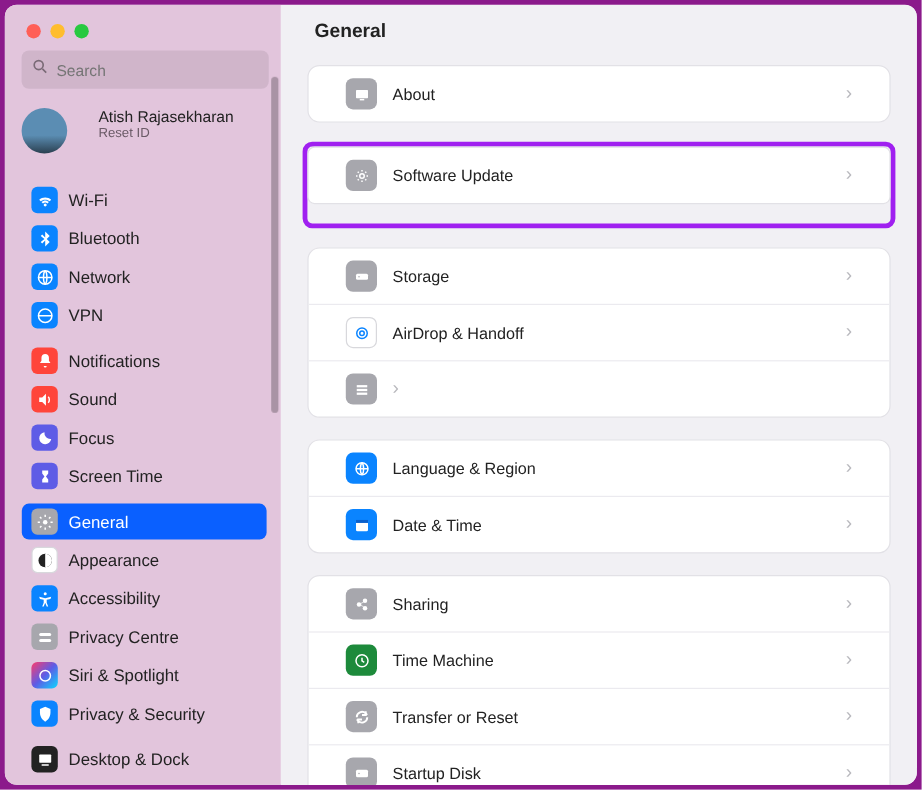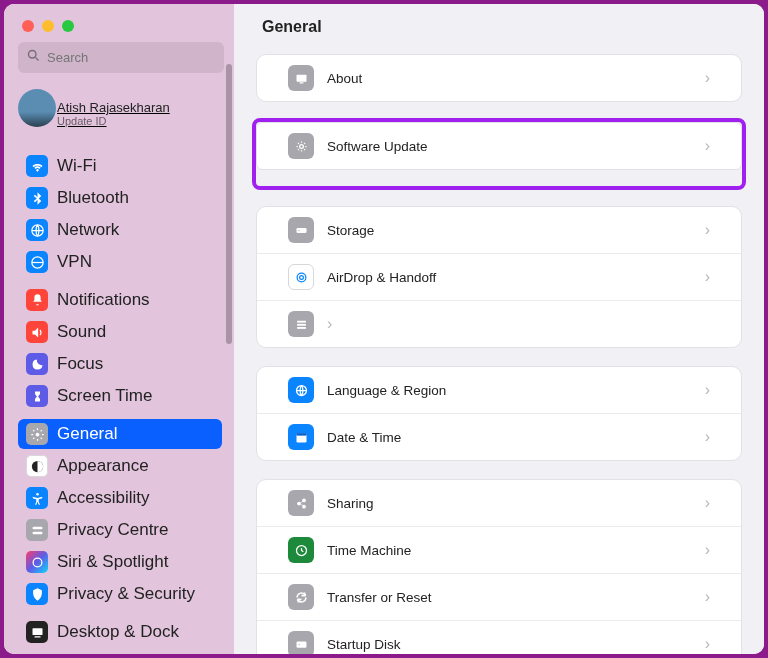--- a/index.html
+++ b/index.html
@@ -8,29 +8,29 @@
     .sidebar { width: 230px; background: #e2c5dc; display: flex; flex-direction: column; position: relative; }
     .sidebar-scroll { flex: 1; overflow-y: auto; padding: 10px 8px 10px 14px; }
     .scrollbar-fake { position: absolute; right: 2px; top: 60px; width: 6px; height: 280px; background: rgba(0,0,0,0.25); border-radius: 3px; }
     .traffic { display: flex; gap: 8px; padding: 16px 14px 10px 18px; }
     .dot { width: 12px; height: 12px; border-radius: 50%; }
     .dot.red { background: #ff5f57; }
     .dot.yellow { background: #ffbd2e; }
     .dot.green { background: #28c940; }
     .search-box { margin: 0 10px 12px 14px; background: rgba(0,0,0,0.08); border-radius: 6px; padding: 6px 8px; display: flex; align-items: center; gap: 6px; color: #7a6a76; }
     .search-box input { border: none; background: transparent; outline: none; font-size: 13px; color: #444; width: 100%; }
-    .apple-id { display: flex; align-items: flex-end; gap: 1px; padding: 4px 10px 14px 14px; text-decoration: underline; }
+    .apple-id { display: flex; align-items: flex-start; gap: 26px; padding: 4px 10px 14px 14px; }
     .avatar { width: 38px; height: 38px; border-radius: 50%; background: linear-gradient(180deg,#5b8db3 60%,#2a3f4f 100%); flex-shrink: 0; }
     .apple-id-text .name { font-size: 13px; color: #222; }
     .apple-id-text .sub { font-size: 11px; color: #6b5b67; }
     .section-gap { height: 6px; }
     .sidebar-item { display: flex; align-items: center; gap: 9px; padding: 4px 8px; margin: 0 4px 2px 0; border-radius: 6px; cursor: pointer; }
     .sidebar-item.selected { background: #0a60ff; color: #fff; }
     .sidebar-item .icon { width: 22px; height: 22px; border-radius: 5px; display: flex; align-items: center; justify-content: center; flex-shrink: 0; }
-    .sidebar-item .label { font-size: 17px; color: #222; }
+    .sidebar-item .label { font-size: 14px; color: #222; }
     .sidebar-item.selected .label { color: #fff; }
     .main { flex: 1; background: #f1f0f4; padding: 14px 22px 0 22px; overflow-y: auto; }
     .main-title { font-size: 16px; font-weight: 700; color: #222; margin-bottom: 18px; margin-left: 6px; }
     .panel { background: #fff; border: 1px solid #e2e1e6; border-radius: 10px; margin-bottom: 18px; overflow: hidden; }
     .row { display: flex; align-items: center; padding: 10px 31px; gap: 13px; border-bottom: 1px solid #ebeaef; cursor: pointer; position: relative; }
     .row:last-child { border-bottom: none; }
     .row .ricon { width: 26px; height: 26px; border-radius: 6px; display: flex; align-items: center; justify-content: center; flex-shrink: 0; }
     .row .rlabel { font-size: 13.5px; color: #222; flex: 1; }
     .chev { color: #b8b8bd; font-size: 16px; }
     .highlight-wrap { border: 4px solid #a020f0; border-radius: 8px; margin: -2px -4px 16px -4px; }
@@ -59,21 +59,21 @@
             <circle cx="10" cy="10" r="6"></circle>
             <line x1="20" y1="20" x2="15" y2="15"></line>
           </svg>
       </span>
       <input placeholder="Search" style="">
     </div>
     <div class="apple-id">
       <div class="avatar"></div>
       <div class="apple-id-text">
         <div class="name">Atish Rajasekharan</div>
-        <div class="sub">Update ID</div>
+        <div class="sub">Reset ID</div>
       </div>
     </div>
     <div class="sidebar-scroll">
       <div class="sidebar-item">
         <span class="icon ic-blue">
             <svg viewBox="0 0 24 24" fill="#fff">
               <path d="M12 20c1 0 2-1 2-2s-1-2-2-2-2 1-2 2 1 2 2 2zm-5-6c3-3 7-3 10 0l-2 2c-2-2-4-2-6 0zm-3-3c4-4 12-4 16 0l-2 2c-3-3-9-3-12 0z"></path>
             </svg>
           </span>
         <span class="label">Wi-Fi</span>

